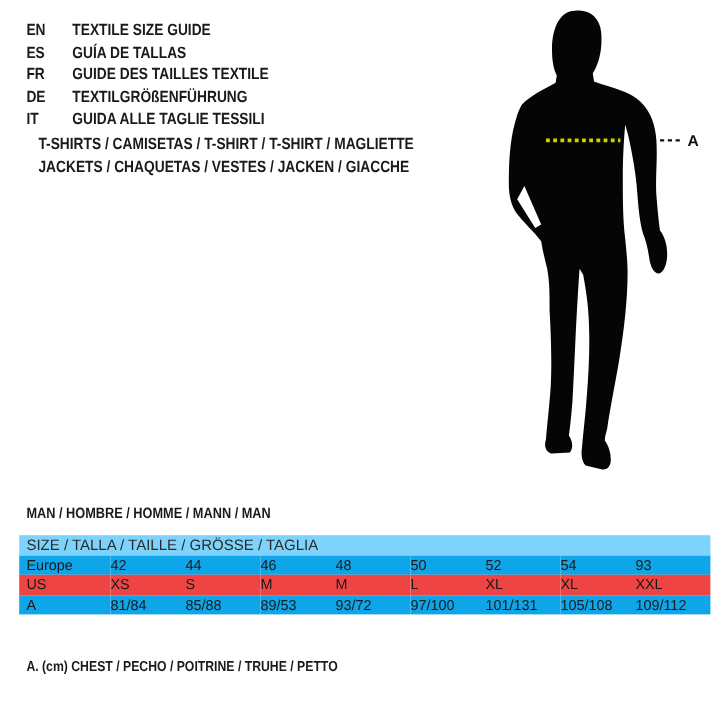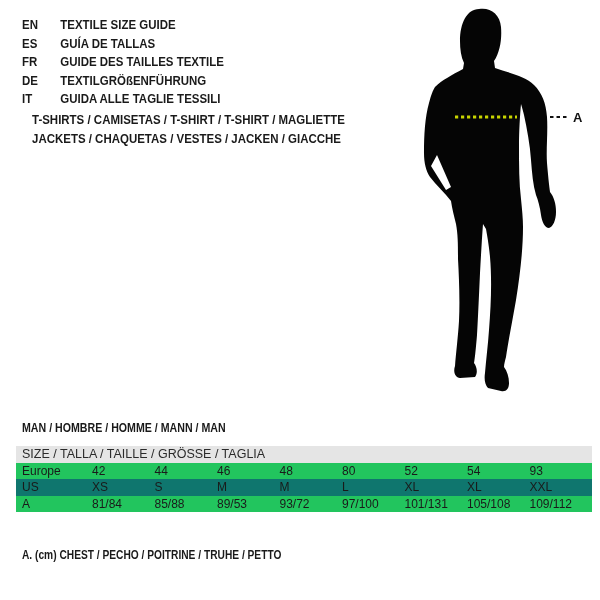--- a/index.html
+++ b/index.html
@@ -25,25 +25,25 @@
   
   .man-title{position:absolute;left:22px;top:421px;font-weight:700;font-size:12.5px;white-space:nowrap;}
 
   
   .size-table{
     position:absolute;left:16px;top:446px;width:576px;
     border-collapse:collapse;table-layout:fixed;font-size:12px;color:#1a1a1a;
   }
   .size-table td{height:16.5px;padding:0;text-align:left;vertical-align:middle;font-weight:400;}
   .size-table .header-row td{
-    background:#e5e5e5;text-align:left;padding-left:6px;color:#2b2b2b;font-size:12.5px;
+    background:#7dd3fc;text-align:left;padding-left:6px;color:#2b2b2b;font-size:12.5px;
   }
   .size-table .row-label{text-align:left;padding-left:6px;}
-  .size-table tr.shaded td{background:#0f766e;}
-  .size-table tr.plain td{background:#22c55e;}
+  .size-table tr.shaded td{background:#ef4444;}
+  .size-table tr.plain td{background:#0ea5e9;}
 
   
   .footnote{position:absolute;left:22px;top:548px;font-weight:700;font-size:12px;white-space:nowrap;}
 </style>
 </head>
 <body>
 
 <div class="lang-block">
   <div class="lang-row condensed">
     <span class="lang-code">EN</span>
@@ -151,21 +151,21 @@
   <tbody>
     <tr class="header-row">
       <td colspan="9">SIZE / TALLA / TAILLE / GRÖSSE / TAGLIA</td>
     </tr>
   <tr class="plain">
         <td class="row-label">Europe</td>
         <td>42</td>
         <td>44</td>
         <td>46</td>
         <td>48</td>
-        <td>80</td>
+        <td>50</td>
         <td>52</td>
         <td>54</td>
         <td>93</td>
       </tr>
       <tr class="shaded">
         <td class="row-label">US</td>
         <td>XS</td>
         <td>S</td>
         <td>M</td>
         <td>M</td>

